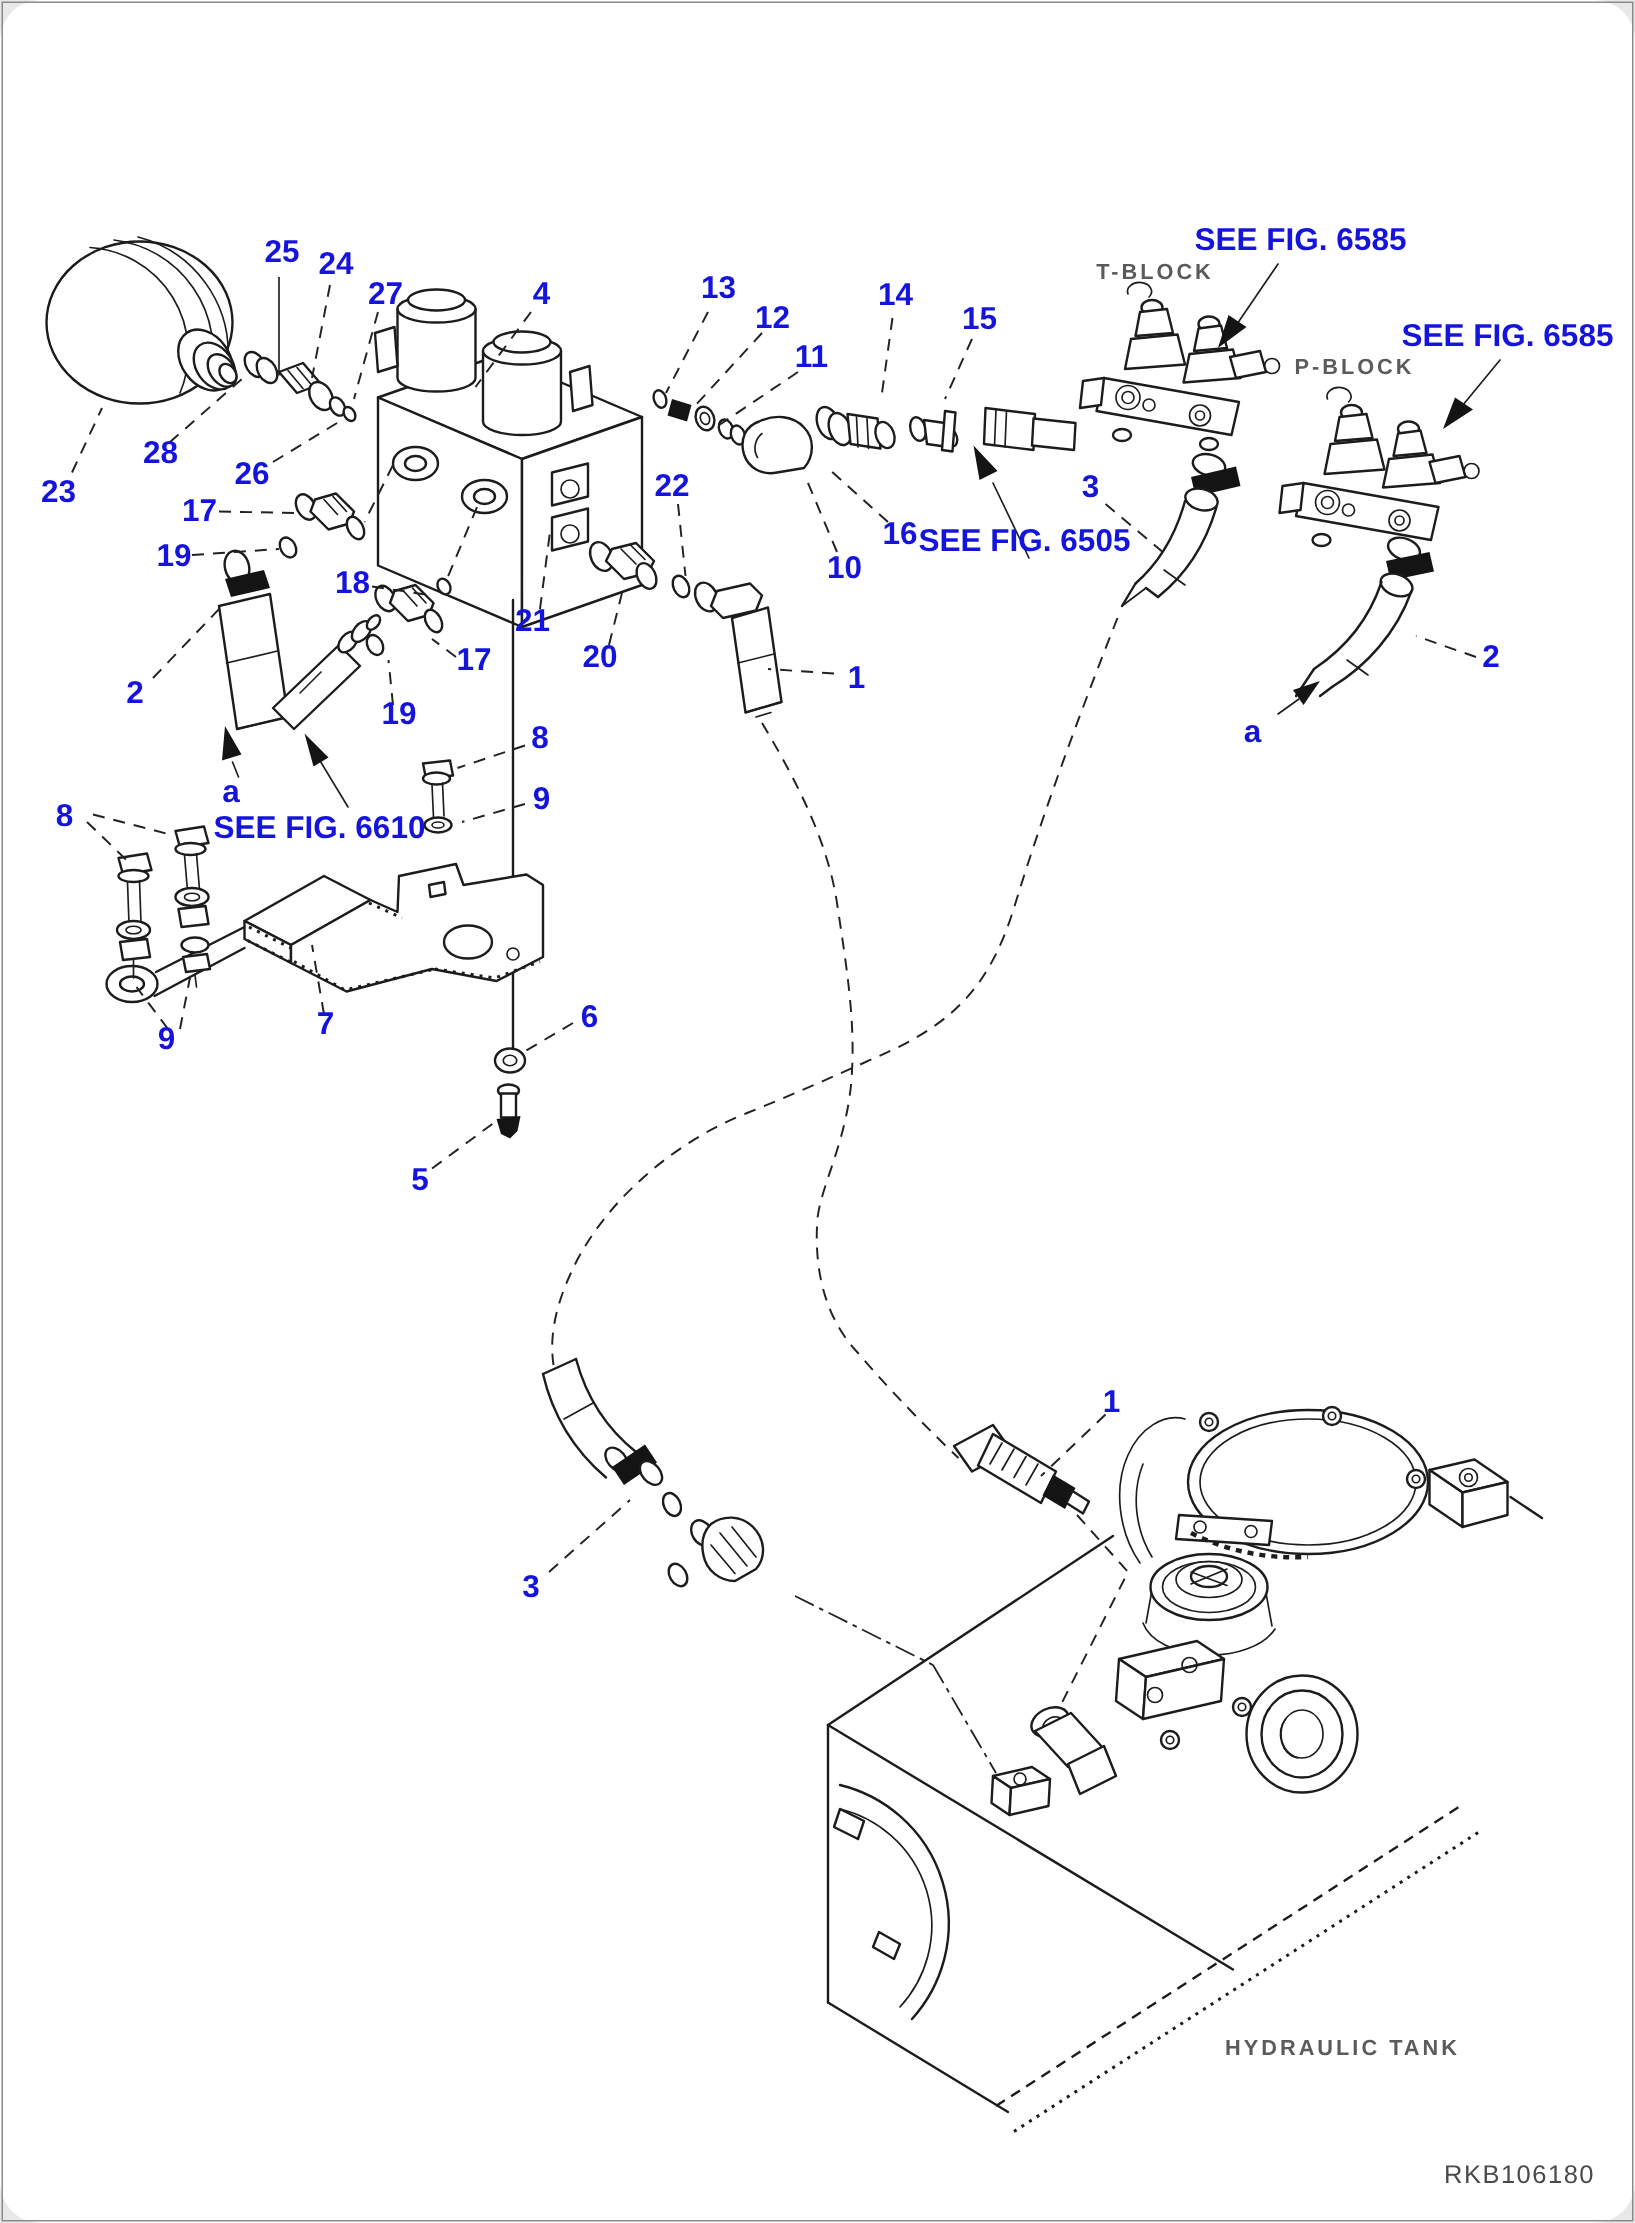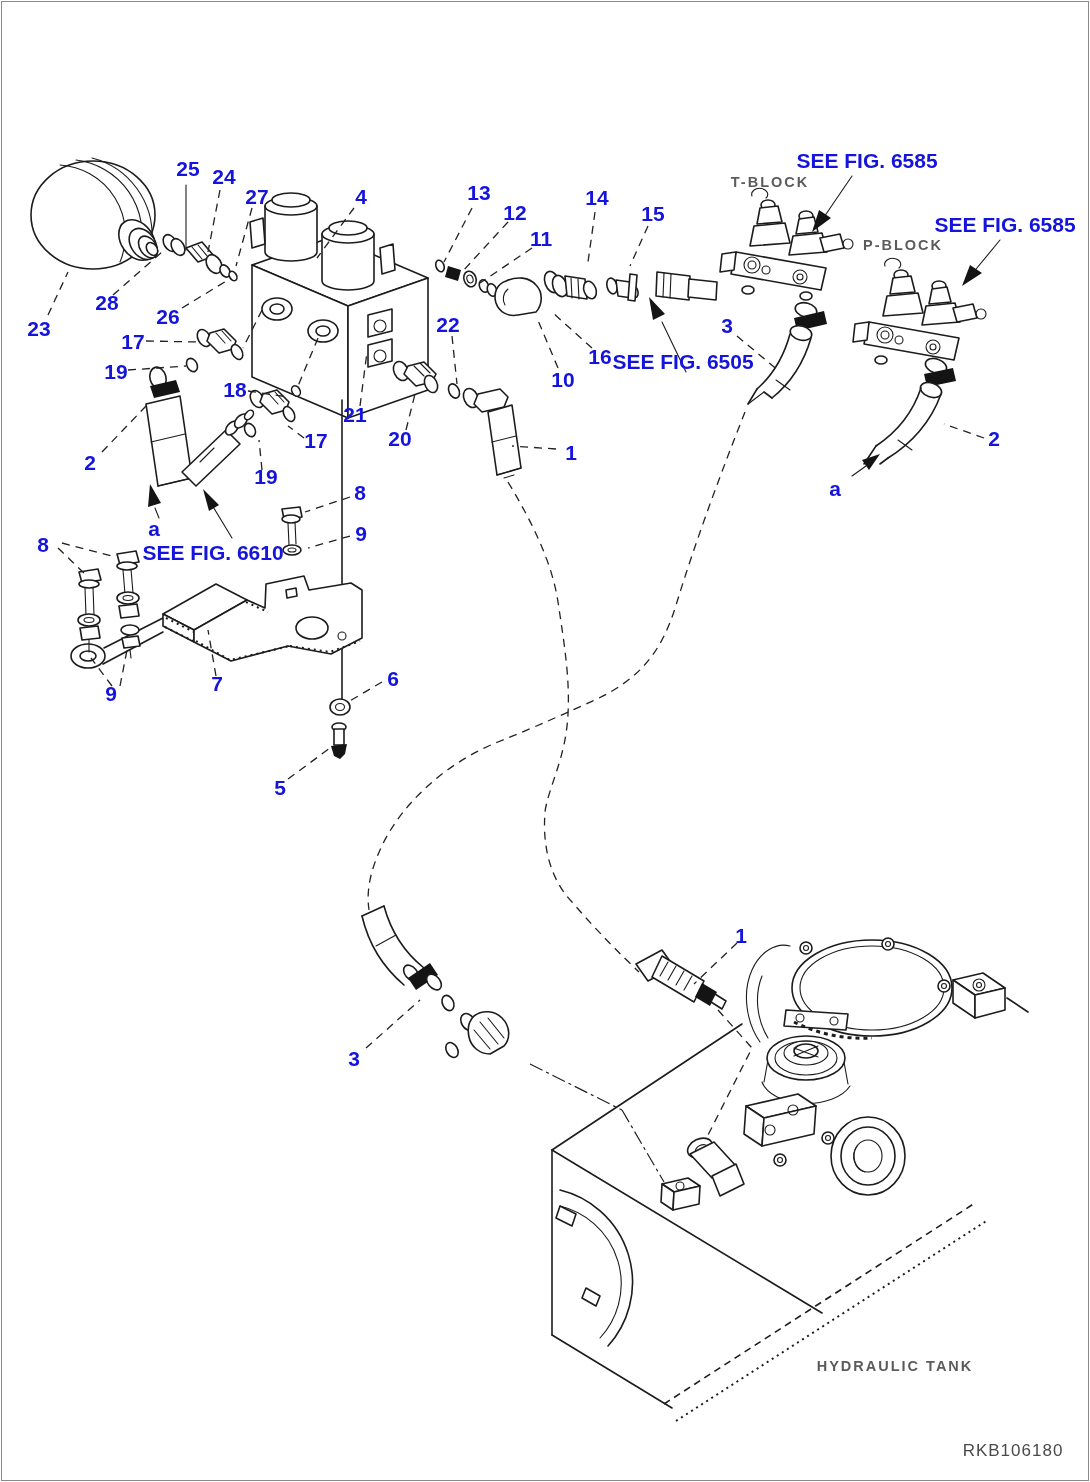--- a/index.html
+++ b/index.html
@@ -1,17 +1,17 @@
 <!DOCTYPE html>
 <html style="--callout: #1414dd;"><head>
 <meta charset="utf-8">
 <style>
   html,body{margin:0;padding:0;background:#e8e8e8;}
   .page{position:relative;width:1090px;height:1482px;background:#fff;margin:0 auto;
-        font-family:"Liberation Sans", sans-serif;}
+        font-family:"Liberation Sans", sans-serif;border-radius:27px;}
   svg{position:absolute;left:0;top:0;}
   
   .s  {stroke:#1c1c1c;fill:none;stroke-width:1.6;stroke-linecap:round;stroke-linejoin:round;}
   .s2 {stroke:#1c1c1c;fill:none;stroke-width:1.1;stroke-linecap:round;stroke-linejoin:round;}
   .w  {fill:#ffffff;stroke:#1c1c1c;stroke-width:1.6;stroke-linejoin:round;}
   .f  {fill:#141414;stroke:none;}
   .dash{stroke:#222;fill:none;stroke-width:1.3;stroke-dasharray:8 6;}
   .dd {stroke:#222;fill:none;stroke-width:1.2;stroke-dasharray:14 4 3 4;}
   .stip{stroke:#1c1c1c;fill:none;stroke-width:2;stroke-dasharray:2 4;}
   .brk{stroke:#1c1c1c;fill:none;stroke-width:1.6;stroke-dasharray:7 5;}

